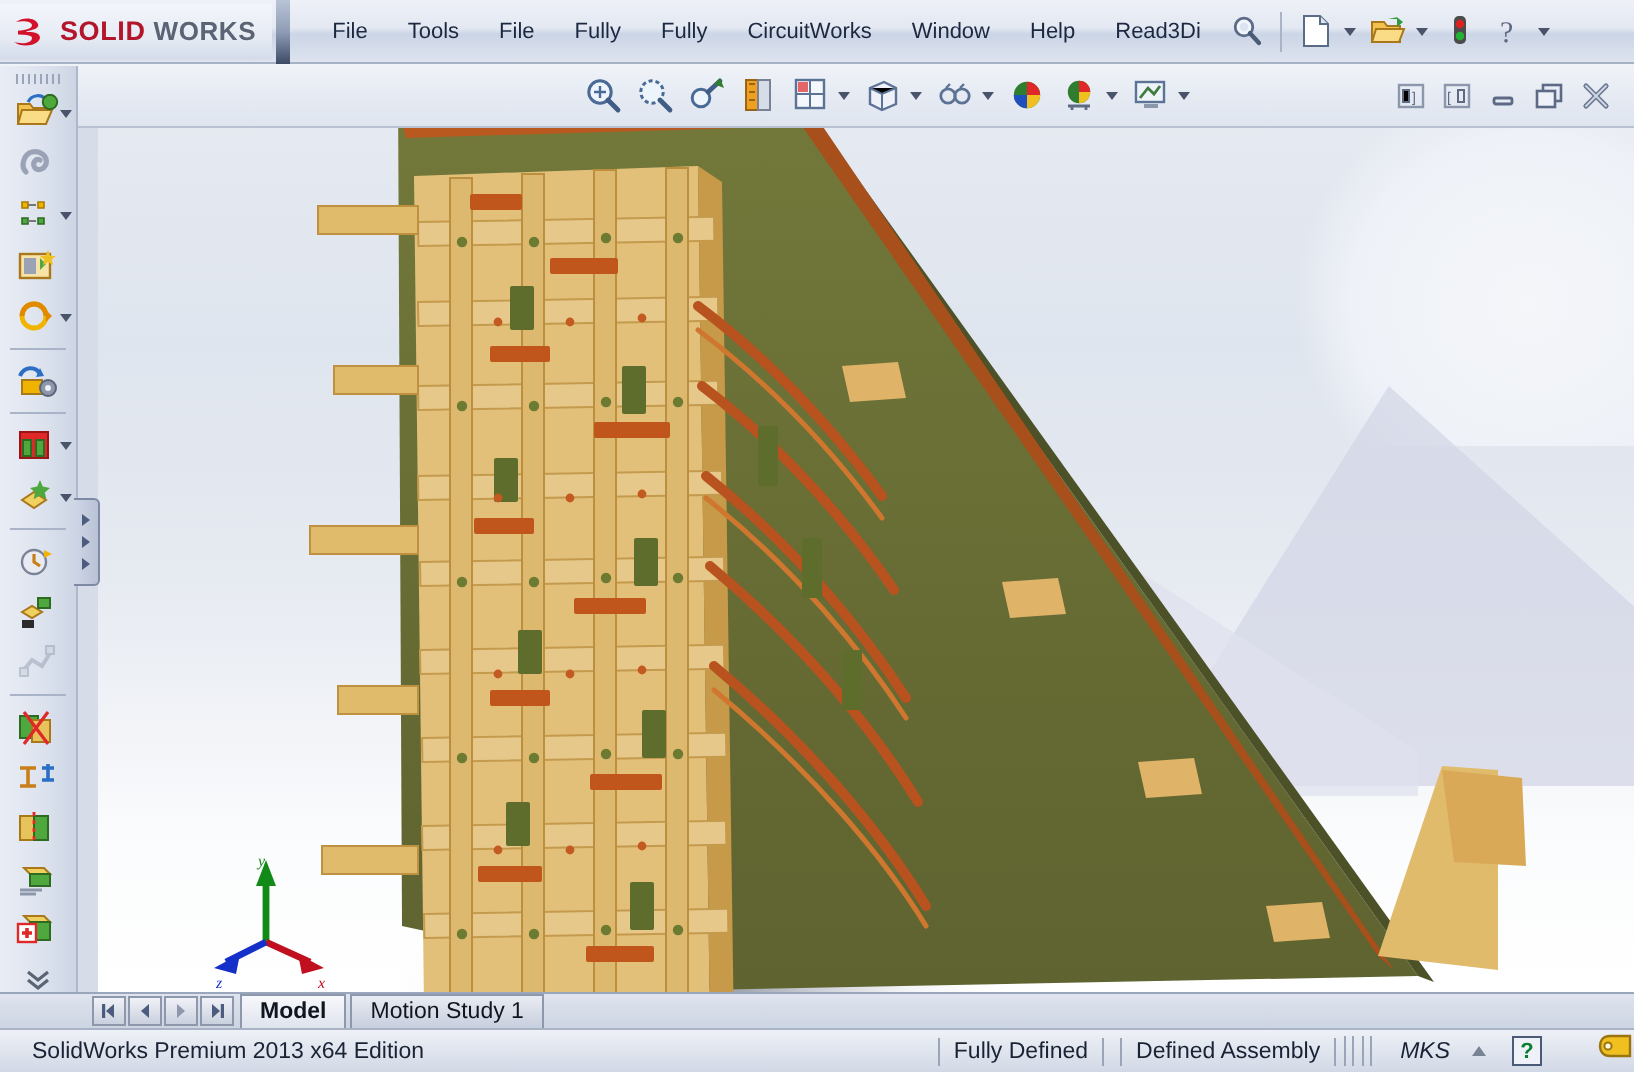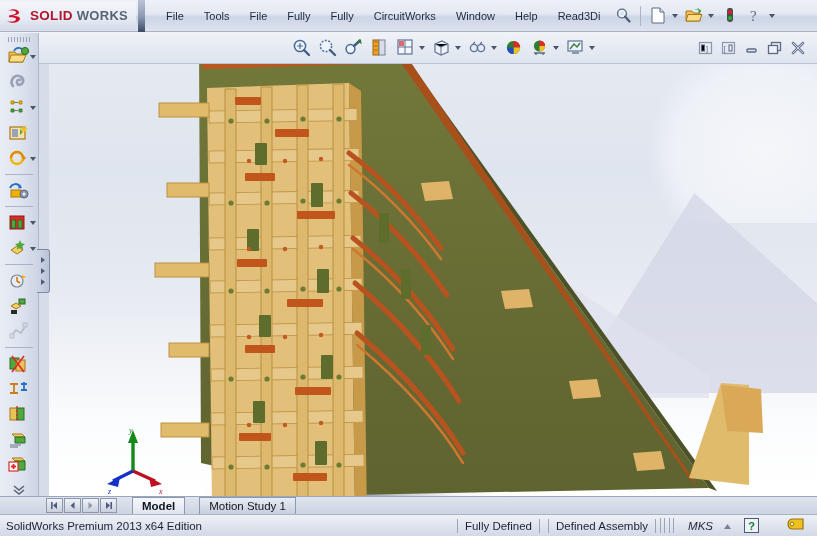--- a/index.html
+++ b/index.html
@@ -117,37 +117,37 @@
     position: absolute; left: 0; top: 496px; width: 817px; height: 18px;
     background: linear-gradient(to bottom,#dfe4ee,#cdd4e2);
     border-top: 1px solid #9aa6bc; display: flex; align-items: center; padding-left: 46px;
   }
   .navbtn {
     width: 17px; height: 15px; margin-right: 1px;
     background: linear-gradient(to bottom,#f0f2f7,#c9d0de);
     border: 1px solid #8d98ad; display:flex; align-items:center; justify-content:center;
   }
   .tab {
-    height: 17px; padding: 0 9px; margin-left: 14px; font-size: 11.5px; color:#10161f;
+    height: 17px; padding: 0 9px; margin-left: 2px; font-size: 11.5px; color:#10161f;
     background: linear-gradient(to bottom,#e9ecf3,#c7cedd);
     border: 1px solid #8d98ad; border-bottom: none;
     display: flex; align-items: center; white-space: nowrap;
   }
   .tab.active {
     font-weight: bold; background: linear-gradient(to bottom,#f7f8fb,#dee3ed);
   }
 
   
   .statusbar {
     position: absolute; left: 0; top: 514px; width: 817px; height: 22px;
     background: linear-gradient(to bottom,#eef1f6,#dde2ec 60%,#d2d9e6);
     border-top: 1px solid #a9b3c5; display: flex; align-items: center;
     font-size: 11.5px; color: #1a2336;
   }
-  .st-left { padding-left: 6px; white-space: nowrap; }
+  .st-left { padding-left: 16px; white-space: nowrap; }
   .st-box {
     margin-left: 8px; padding: 1px 7px; border-left: 1px solid #9aa5ba;
     border-right: 1px solid #9aa5ba; white-space: nowrap;
   }
   .st-thin { width: 5px; height: 15px; border-left:1px solid #9aa5ba; border-right:1px solid #9aa5ba; margin-left:4px; }
   .help-sq {
     width: 15px; height: 15px; border: 1px solid #4a5a78; background: #eef2f8;
     color: #0a7d2e; font-weight: bold; font-size: 11px;
     display: flex; align-items: center; justify-content: center;
   }
@@ -732,21 +732,21 @@
         </svg>
     </div>
 
     <div class="tab active">Model</div>
     <div class="tab">Motion Study 1</div>
   </div>
 
   <div class="statusbar">
     <div class="st-left">SolidWorks Premium 2013 x64 Edition</div>
 
-    <div style="margin-left:auto; display:flex; align-items:center; padding-right:12px;">
+    <div style="margin-left:auto; display:flex; align-items:center; padding-right:0;">
       <div class="st-box">Fully Defined</div>
       <div class="st-box">Defined Assembly</div>
       <div class="st-thin"></div>
       <div class="st-thin"></div>
       <div style="padding:0 10px 0 14px;font-style:italic;">MKS</div>
       <div style="padding-right:12px;">
         <svg width="9" height="7" viewBox="0 0 9 7">
             <path d="M4.5 1 L8 6 L1 6 Z" fill="#7a8396"></path>
           </svg>
       </div>

